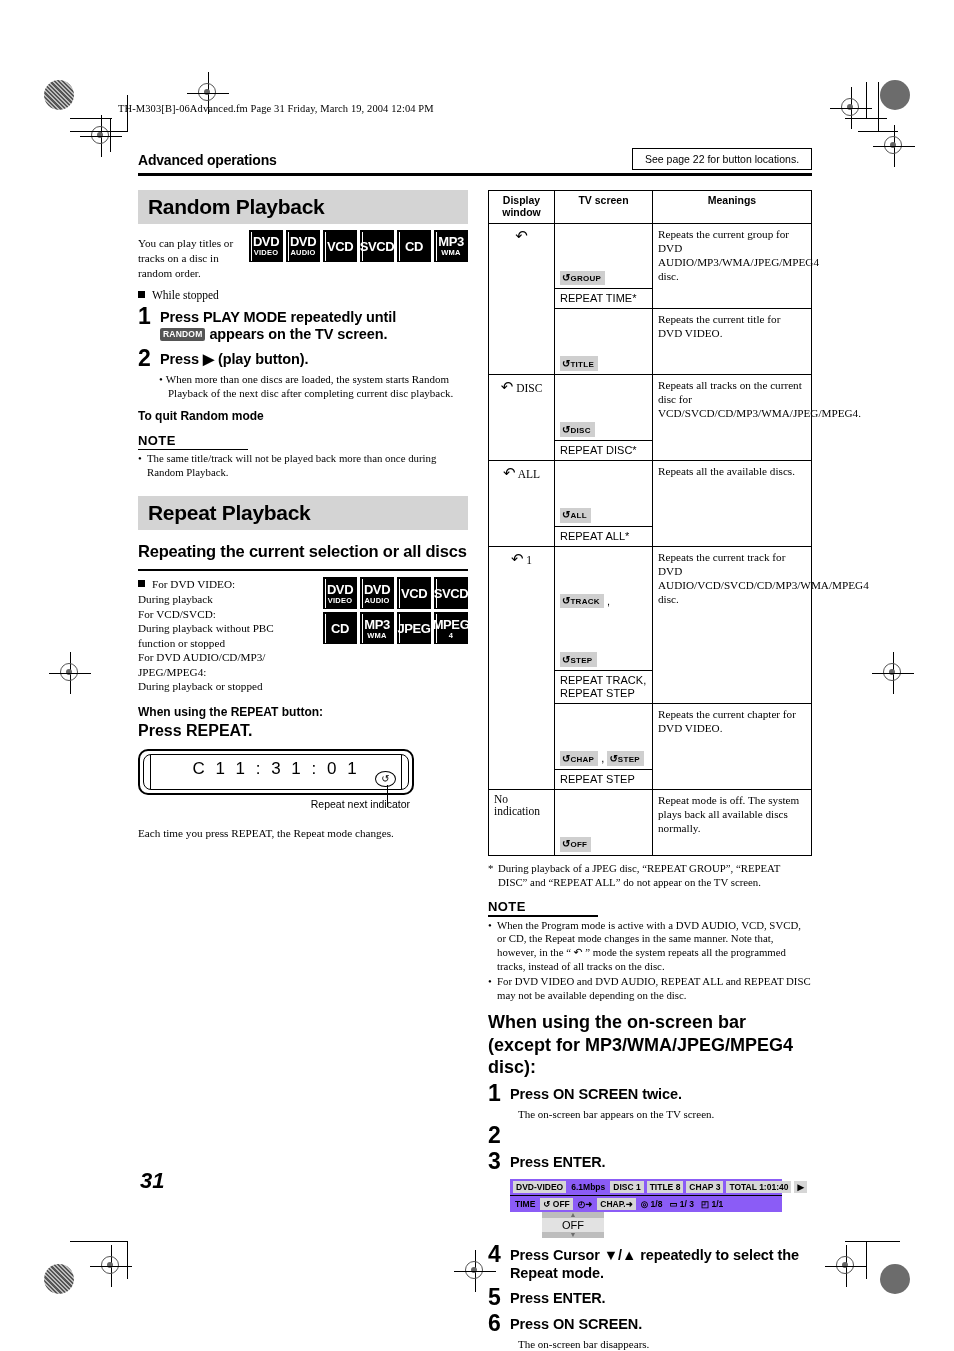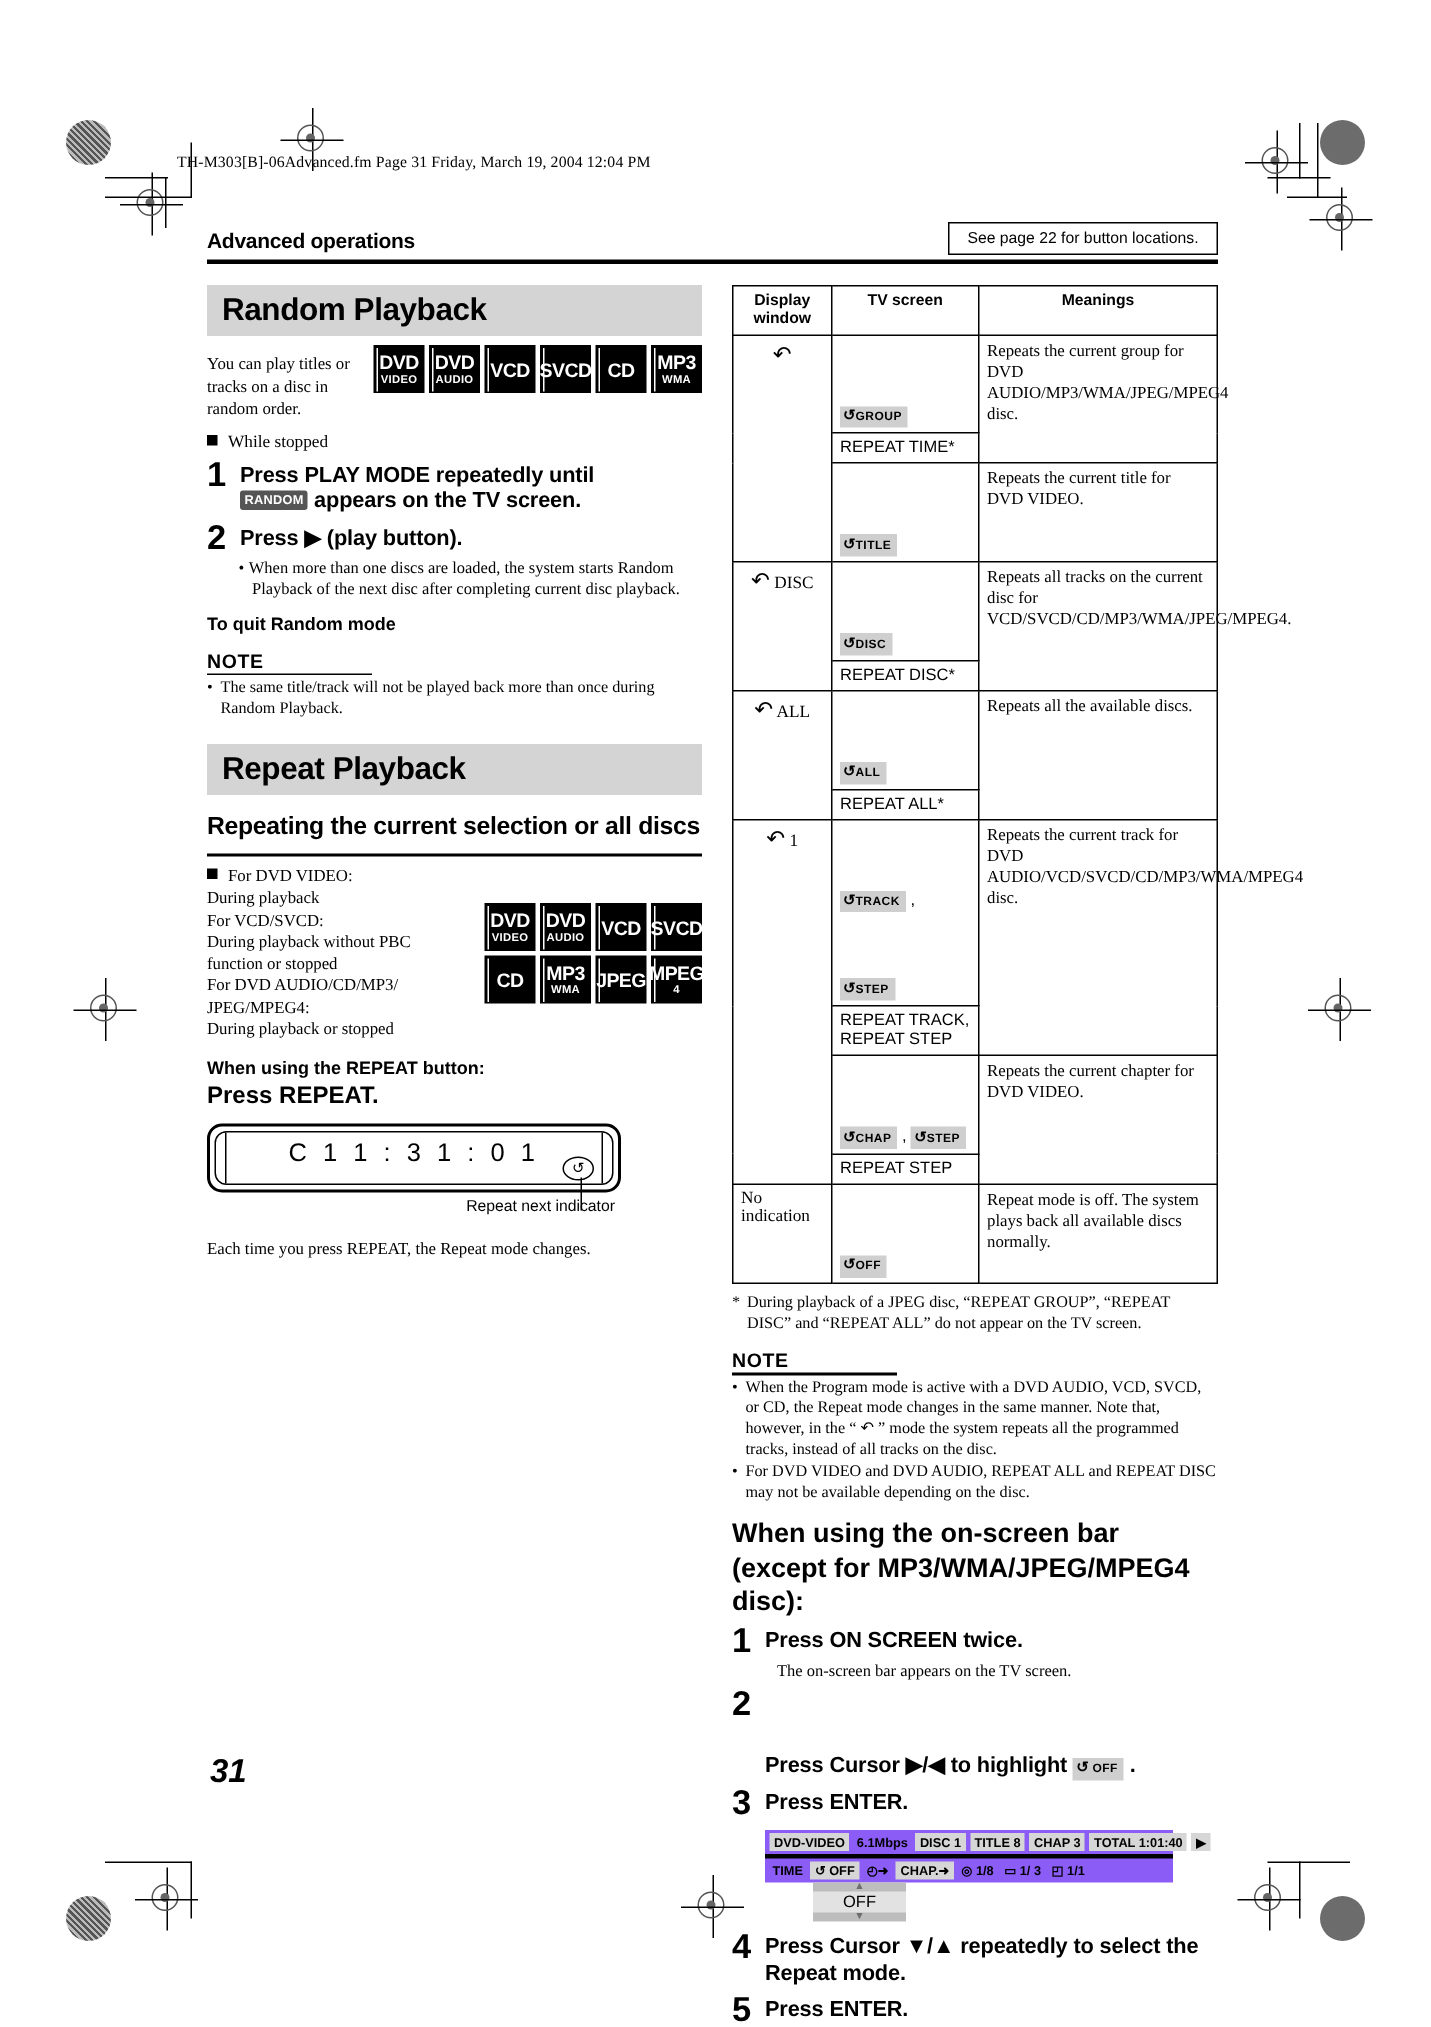--- a/index.html
+++ b/index.html
@@ -94,21 +94,21 @@
 
   .dw-sym{font-size:15px;font-family:"DejaVu Sans",sans-serif;}
 
   .foot-note{font-size:10.8px;line-height:1.28;margin-top:6px;display:flex;}
   .foot-note .s{width:10px;flex:0 0 10px;}
 
   
   .osdbar{position:relative;margin-top:7px;margin-left:22px;width:272px;}
   .osdrow{background:#8b5cf6;display:flex;align-items:center;gap:3px;padding:2px 3px;
           font-family:"Liberation Sans",sans-serif;font-size:8.5px;font-weight:bold;}
-  .osdrow.r2{border-top:3px solid #000000;}
+  .osdrow.r2{border-top:1px solid #000000;}
   .cell{background:#d6d6d6;padding:1px 3px;white-space:nowrap;}
   .plain{padding:1px 2px;white-space:nowrap;}
   .osdsel{position:relative;margin-left:32px;width:62px;background:#bdbdbd;text-align:center;
           font-family:"Liberation Sans",sans-serif;font-size:10px;}
   .osdsel .ar{font-size:7px;line-height:6px;color:#6d6d6d;}
   .osdsel .vl{background:#e2e2e2;font-size:11px;line-height:14px;}
   .pagenum{position:absolute;left:140px;top:1168px;font-family:"Liberation Sans",sans-serif;
            font-weight:bold;font-style:italic;font-size:22px;}
 </style>
 </head>
@@ -225,21 +225,21 @@
     <div class="note-li">
       <span class="d">•</span>
       <span>The same title/track will not be played back more than once during Random Playback.</span>
     </div>
 
     <div class="banner" style="margin-top:16px;">Repeat Playback</div>
 
     <div class="sub-h2">Repeating the current selection or all discs</div>
     <div class="hr-thick"></div>
 
-    <div style="display:flex;gap:4px;align-items:center;">
+    <div style="display:flex;gap:4px;">
       <div style="width:182px;font-size:11.2px;line-height:1.30;">
         <span class="bullet-sq"></span><span id="repCond"><span>For DVD VIDEO:</span><br><span>During playback</span><br><span>For VCD/SVCD:</span><br><span>During playback without PBC</span><br><span>function or stopped</span><br><span>For DVD AUDIO/CD/MP3/</span><br><span>JPEG/MPEG4:</span><br><span>During playback or stopped</span></span>
       </div>
       <div>
         <div class="badges" id="repBadges1">
             <div class="badge">
               <span class="b1">DVD</span>
               <span class="b2">VIDEO</span>
             </div>
             <div class="badge">
@@ -376,21 +376,20 @@
         <div>
           <div class="step">
             <div class="stepnum">1</div>
             <div class="steptxt"><span>Press ON SCREEN twice.</span></div>
           </div>
           <div class="substep">The on-screen bar appears on the TV screen.</div>
         </div>
         <div>
           <div class="step">
             <div class="stepnum">2</div>
-            <div class="steptxt"><span>Press Cursor ▶/◀ to highlight</span> <span class="osd"><span class="rep-glyph">↺</span> OFF</span> <span>.</span></div>
           </div>
         </div>
         <div>
           <div class="step">
             <div class="stepnum">3</div>
             <div class="steptxt"><span>Press ENTER.</span></div>
           </div>
         </div>
       </div>
 

